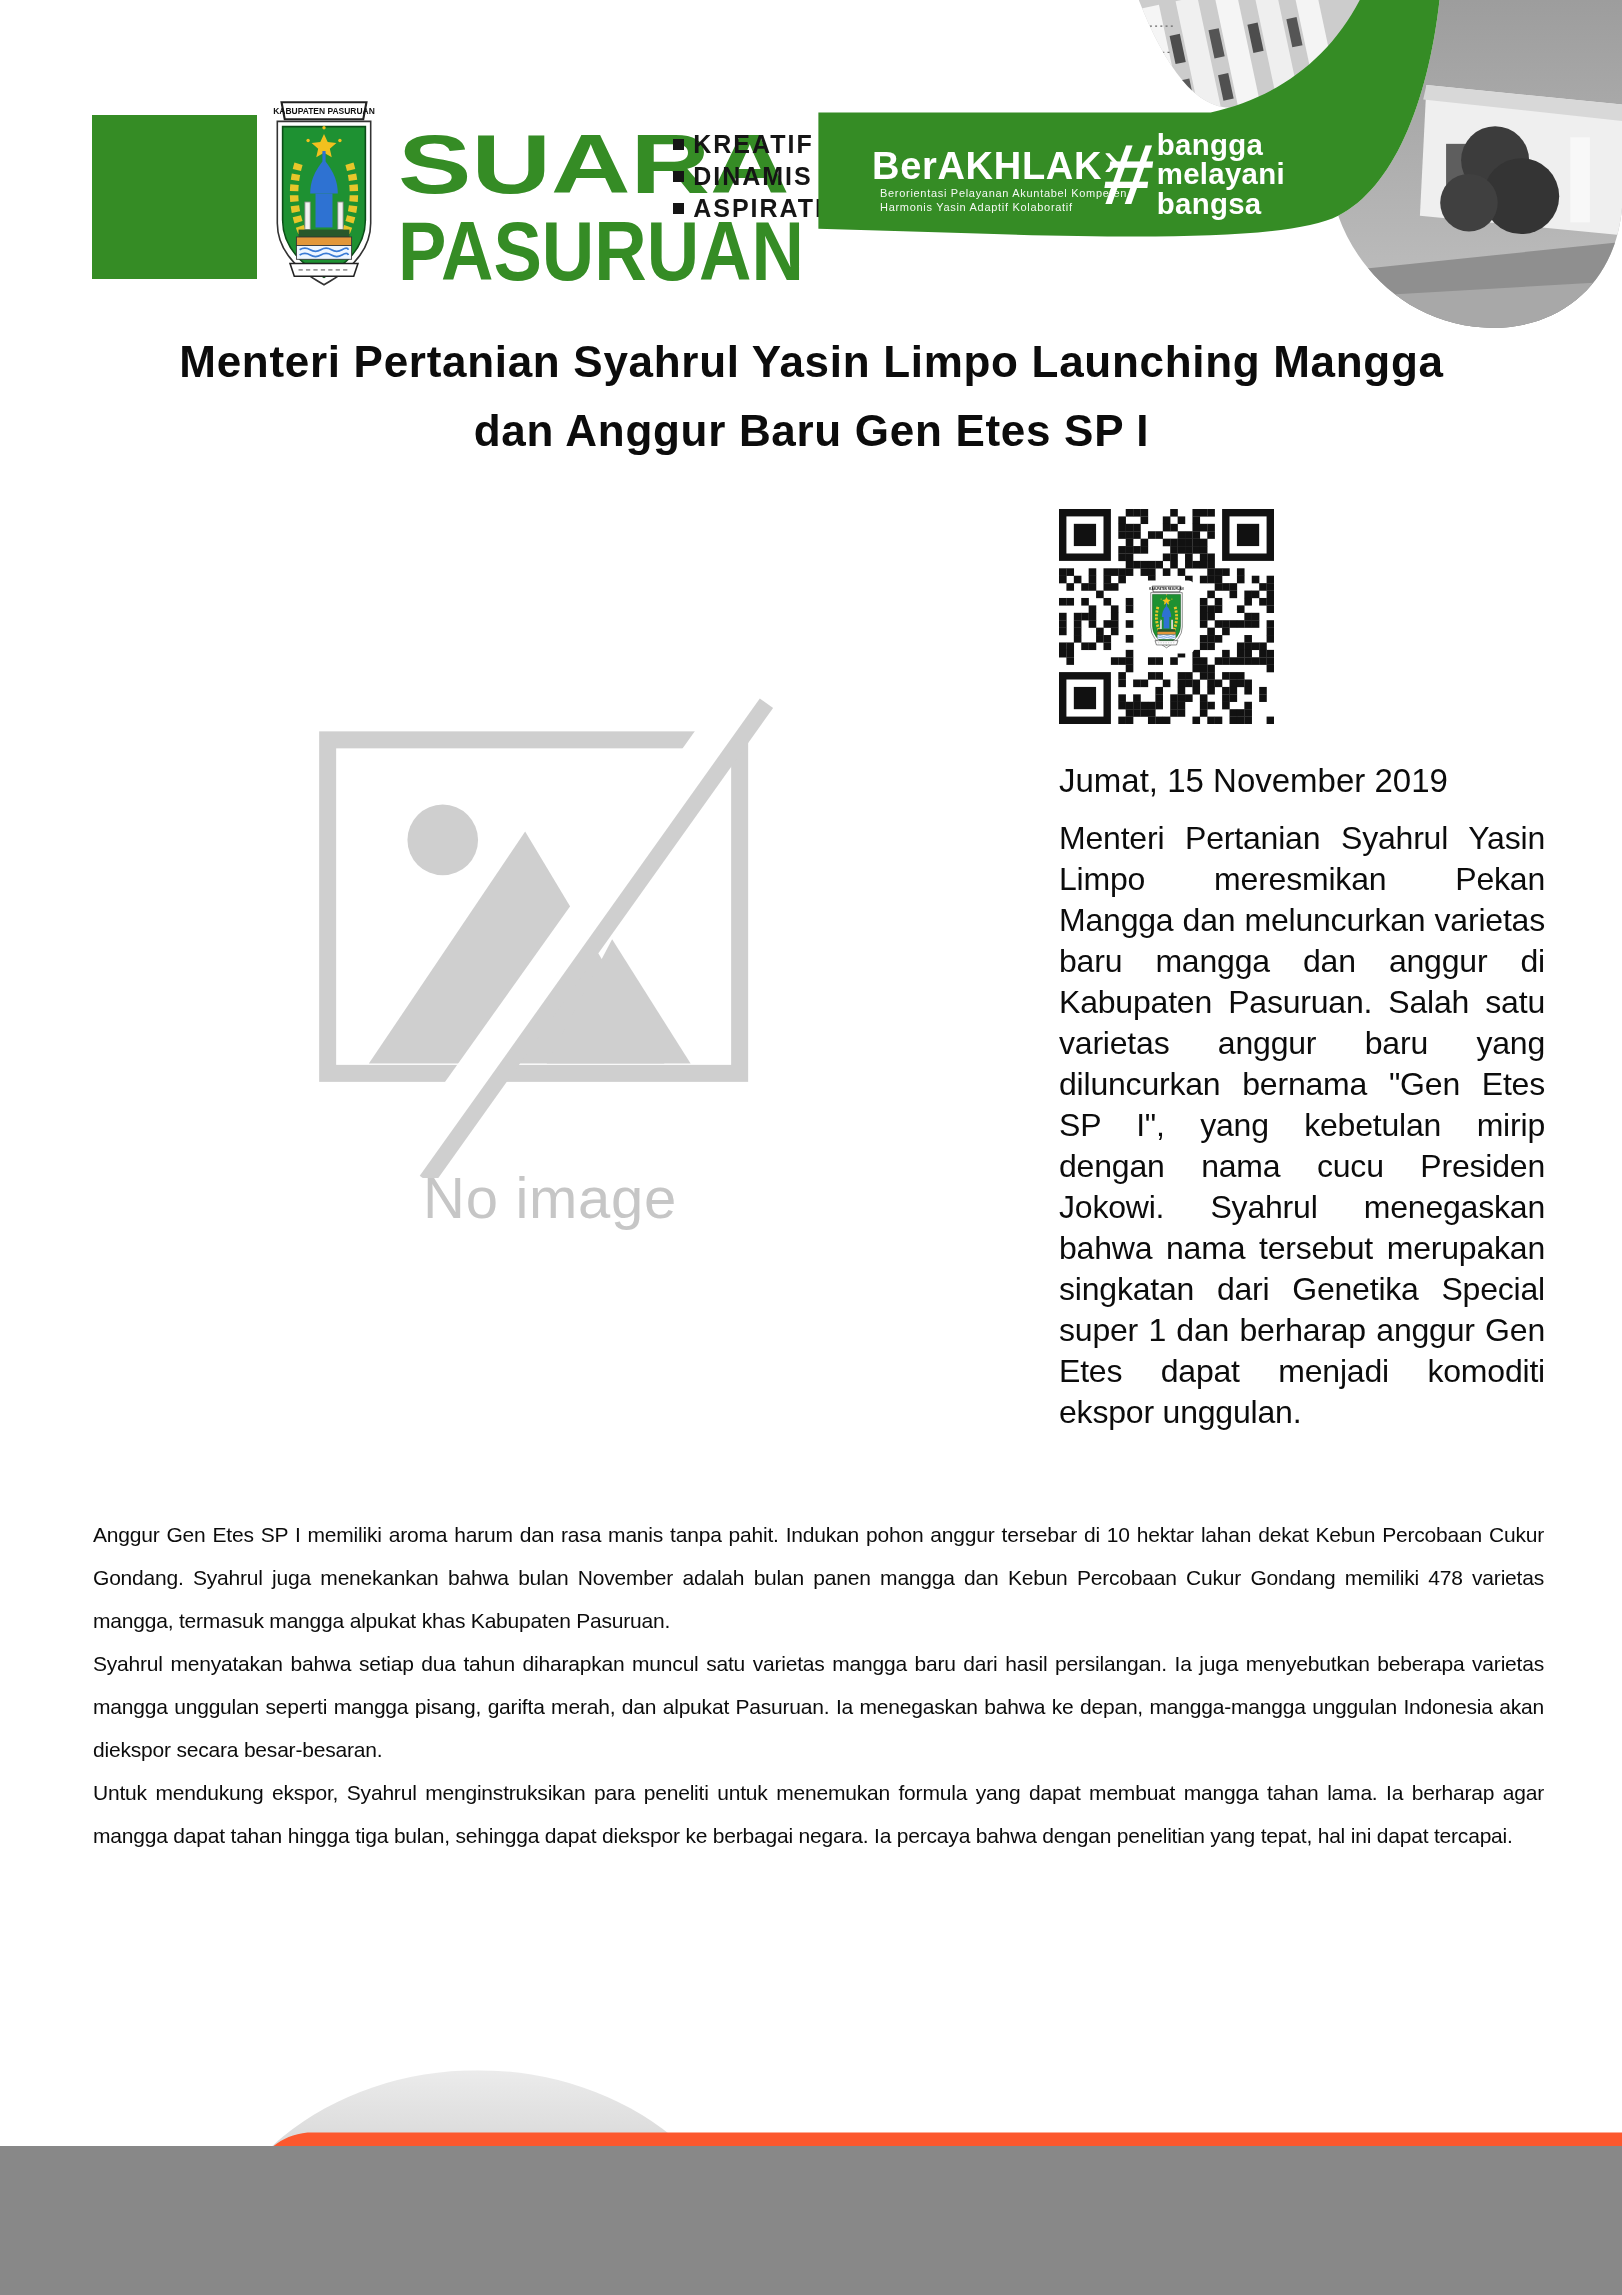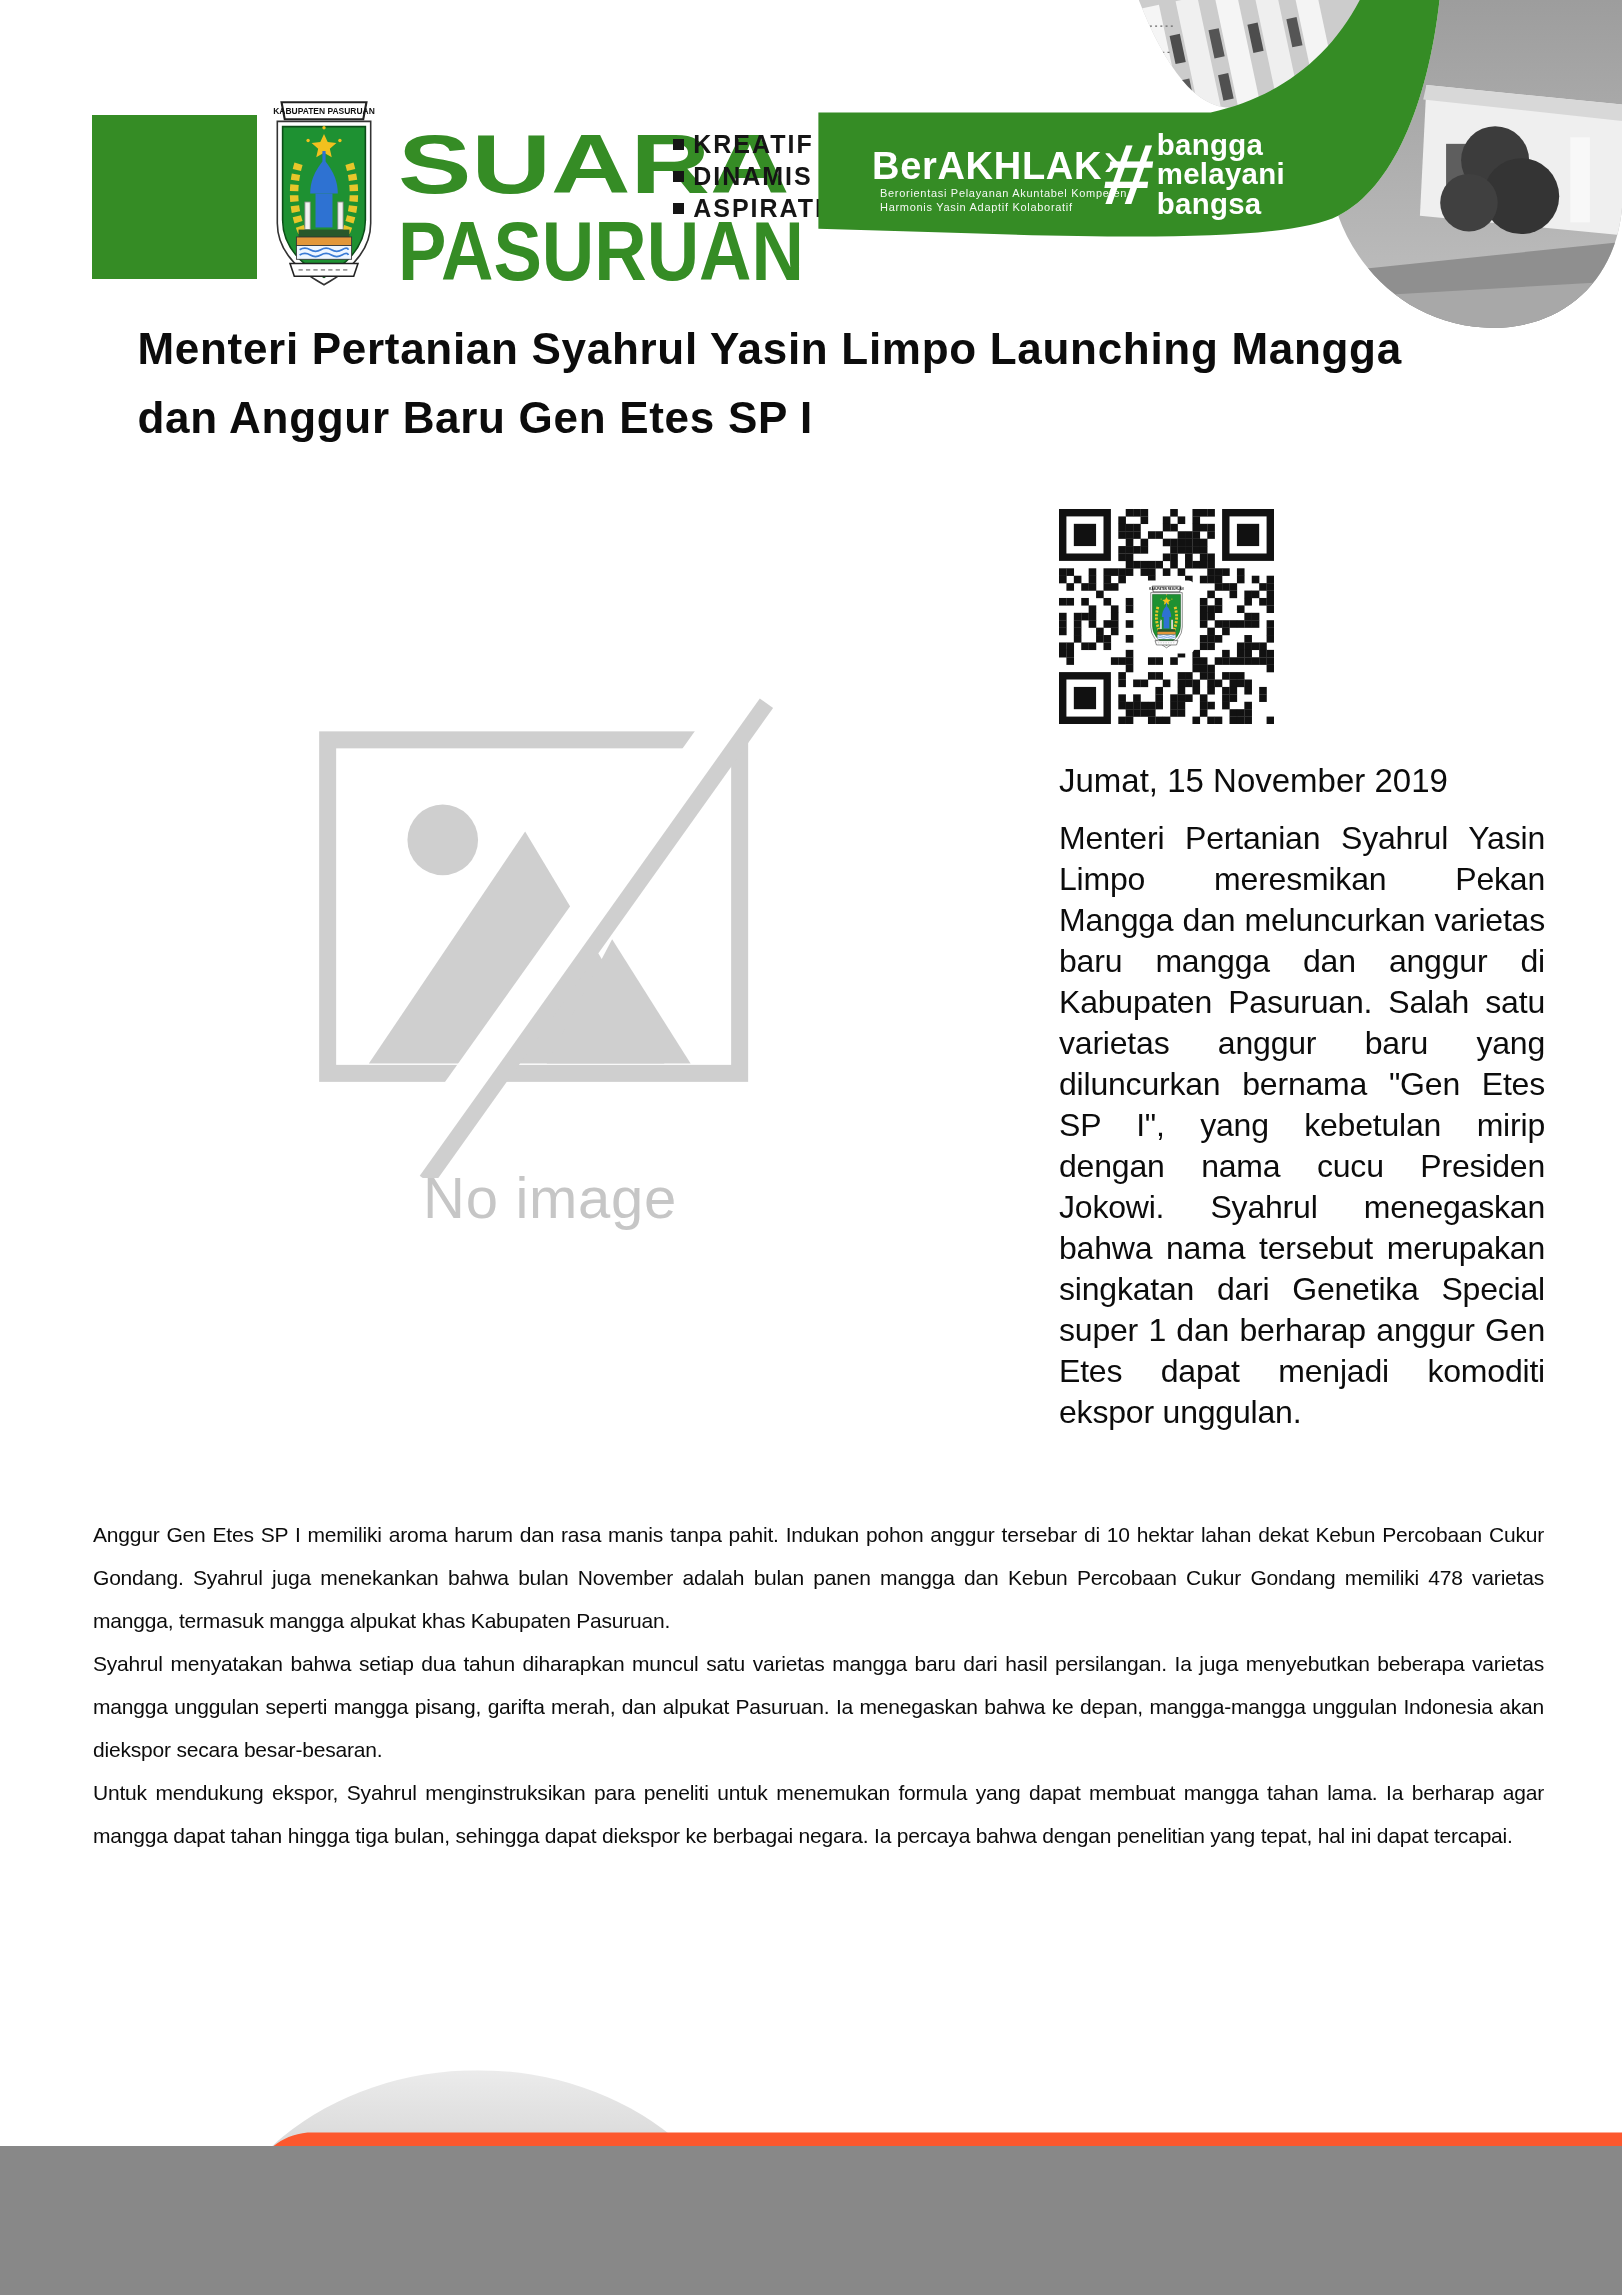--- a/index.html
+++ b/index.html
@@ -24,22 +24,22 @@
   .corner-art{position:absolute;right:0;top:0;width:805px;height:340px;}
   .berakhlak{position:absolute;left:872px;top:139px;color:#fff;}
   .berakhlak .ttl{font-size:38px;font-weight:800;letter-spacing:0.7px;line-height:39px;}
   .berakhlak .chev{font-size:48px;font-weight:400;vertical-align:3.9px;margin-left:1.3px;}
   .berakhlak .sub{font-size:11px;letter-spacing:0.7px;line-height:14.4px;opacity:.95;padding-left:8px;}
   .hashtag{position:absolute;left:1105px;top:130px;color:#fff;display:flex;align-items:center;}
   .hashtag .hash{font-size:86px;font-weight:800;transform:skewX(-8deg);line-height:79px;margin-right:3.9px;}
   .hashtag .hlines{font-size:29.4px;font-weight:800;line-height:29.4px;letter-spacing:0.3px;}
   
   .title{
-    position:absolute;left:50%;transform:translateX(-50%);top:314px;width:1348px;
-    font-size:44px;font-weight:bold;letter-spacing:0.7px;line-height:69px;color:#0c0c0c;
+    position:absolute;left:50%;transform:translateX(-50%);top:327px;width:1348px;
+    text-align:center;font-size:44px;font-weight:bold;letter-spacing:0.7px;line-height:69px;color:#0c0c0c;
   }
   
   .right-col{position:absolute;left:1059px;top:509px;width:486px;}
   .qr-wrap{position:relative;width:215px;height:215px;background:#fff;}
   .qr-crest{
     position:absolute;left:50%;top:50%;transform:translate(-50%,-50%);
     width:56px;height:73px;background:#fff;border-radius:6.5px;
     display:flex;align-items:center;justify-content:center;
   }
   .date{margin-top:38px;font-size:33px;font-weight:normal;color:#0c0c0c;}

